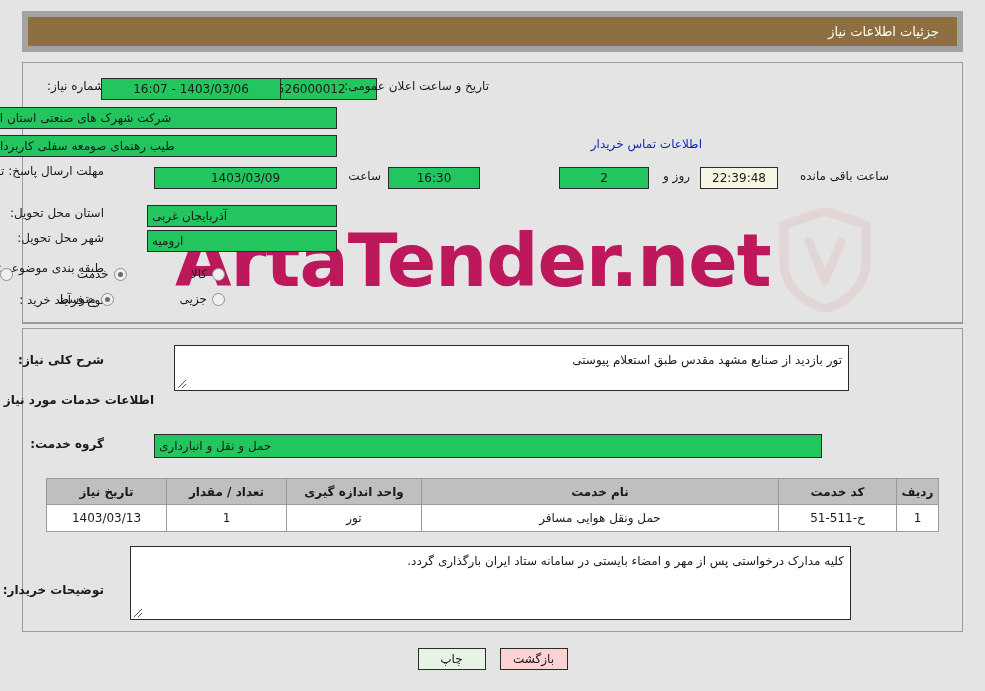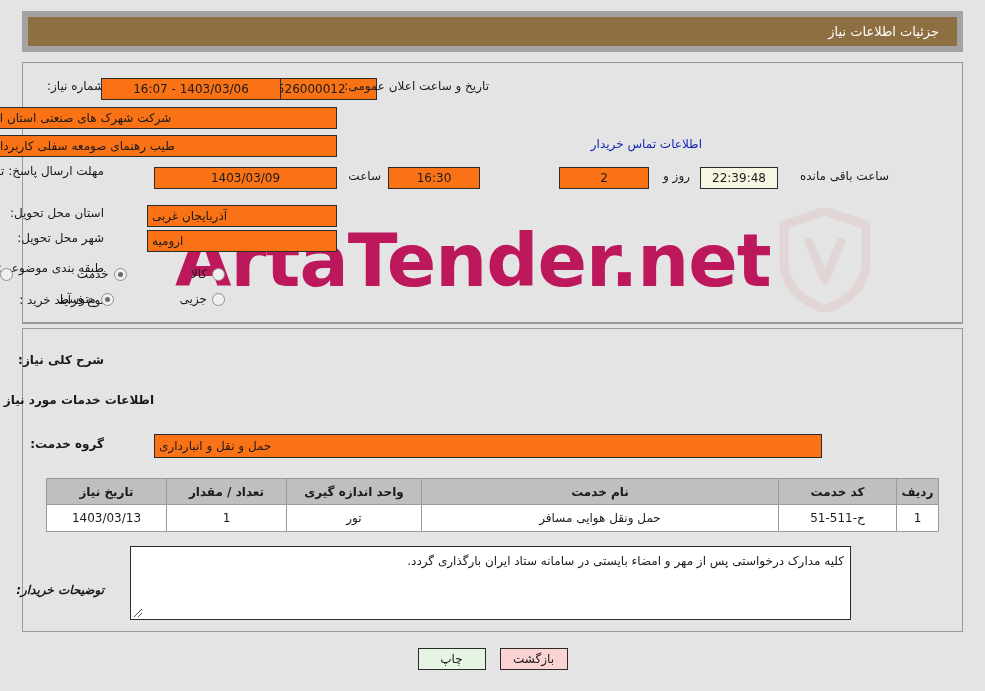--- a/index.html
+++ b/index.html
@@ -71,21 +71,21 @@
     background: transparent;
     z-index: 3;
   }
   #panel-top   { left: 22px; top: 62px;  width: 941px; height: 262px; border-bottom: 2px solid #9a9a9a; }
   #panel-mid   { left: 22px; top: 328px; width: 941px; height: 304px; }
 
   
   .row { position: absolute; display: flex; align-items: center; z-index: 6; }
   .lbl { white-space: nowrap; text-align: right; }
   .box {
-    background: #f97316;
+    background: #22c55e;
     border: 1px solid #2b2b2b;
     height: 22px;
     display: flex; align-items: center;
     padding: 0 4px;
     white-space: nowrap;
     overflow: hidden;
     font-size: 12px;
   }
   .box.center { justify-content: center; }
   .box.right  { justify-content: flex-end; }
@@ -314,20 +314,30 @@
       <span>جزیی</span>
     </span>
     <span class="radio-group">
       <span class="radio on"></span>
       <span>متوسط</span>
     </span>
   </div>
 
   <div class="row" style="right:881px; top:353px;">
     <span class="lbl" style="font-weight:bold;">شرح کلی نیاز:</span>
+  </div>
+  <div class="row" style="right:136px; top:345px;">
+    <div class="ta" style="width:675px; height:46px;">
+      <div class="ta-text">تور بازدید از صنایع مشهد مقدس طبق استعلام پیوستی</div>
+      <span class="grip">
+        <svg viewBox="0 0 10 10" width="10" height="10">
+            <path d="M9 1 L1 9 M9 5 L5 9" stroke="#555" stroke-width="1" fill="none"></path>
+          </svg>
+      </span>
+    </div>
   </div>
 
   <div class="sect-head" style="right:831px; top:393px;">اطلاعات خدمات مورد نیاز</div>
 
   <div class="row" style="right:881px; top:437px;">
     <span class="lbl" style="font-weight:bold;">گروه خدمت:</span>
   </div>
   <div class="row" style="right:163px; top:434px;">
     <div class="box right" style="width:668px; height:24px;">
       <span>حمل و نقل و انبارداری</span>
@@ -353,21 +363,21 @@
           <td>حمل ونقل هوایی مسافر</td>
           <td>تور</td>
           <td>1</td>
           <td>1403/03/13</td>
         </tr>
       </tbody>
     </table>
   </div>
 
   <div class="row" style="right:881px; top:583px;">
-    <span class="lbl" style="font-weight:bold;font-style:italic;">توضیحات خریدار:</span>
+    <span class="lbl" style="font-weight:bold;">توضیحات خریدار:</span>
   </div>
   <div class="row" style="right:134px; top:546px;">
     <div class="ta" style="width:721px; height:74px;">
       <div class="ta-text">کلیه مدارک درخواستی پس از مهر و امضاء بایستی در سامانه ستاد ایران بارگذاری گردد.</div>
       <span class="grip">
         <svg viewBox="0 0 10 10" width="10" height="10">
             <path d="M9 1 L1 9 M9 5 L5 9" stroke="#555" stroke-width="1" fill="none"></path>
           </svg>
       </span>
     </div>

